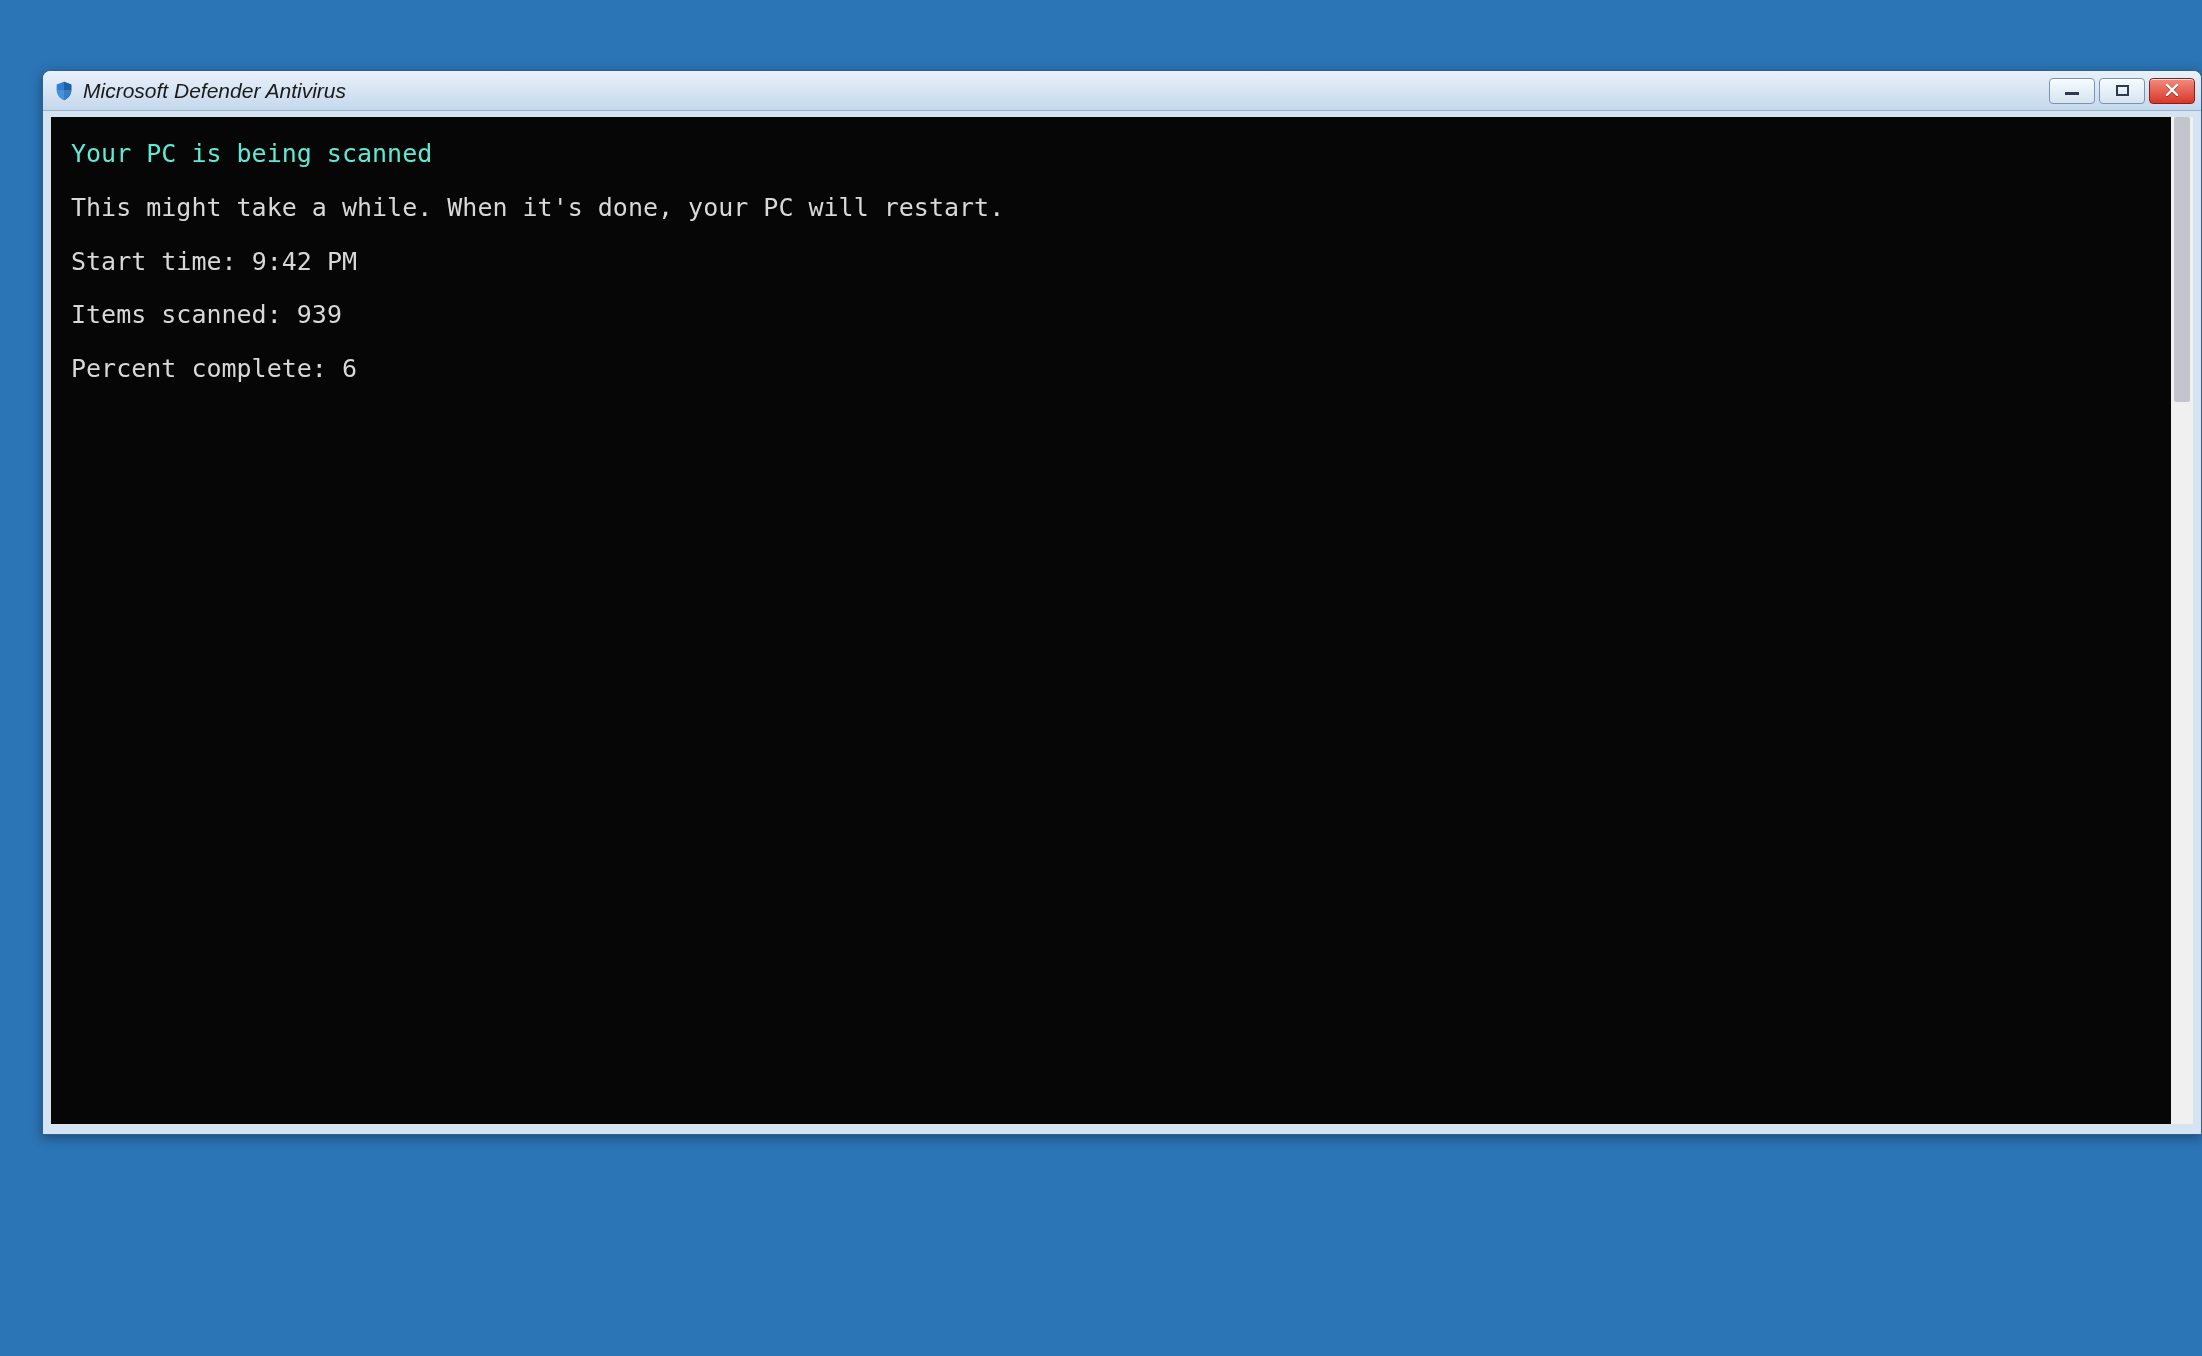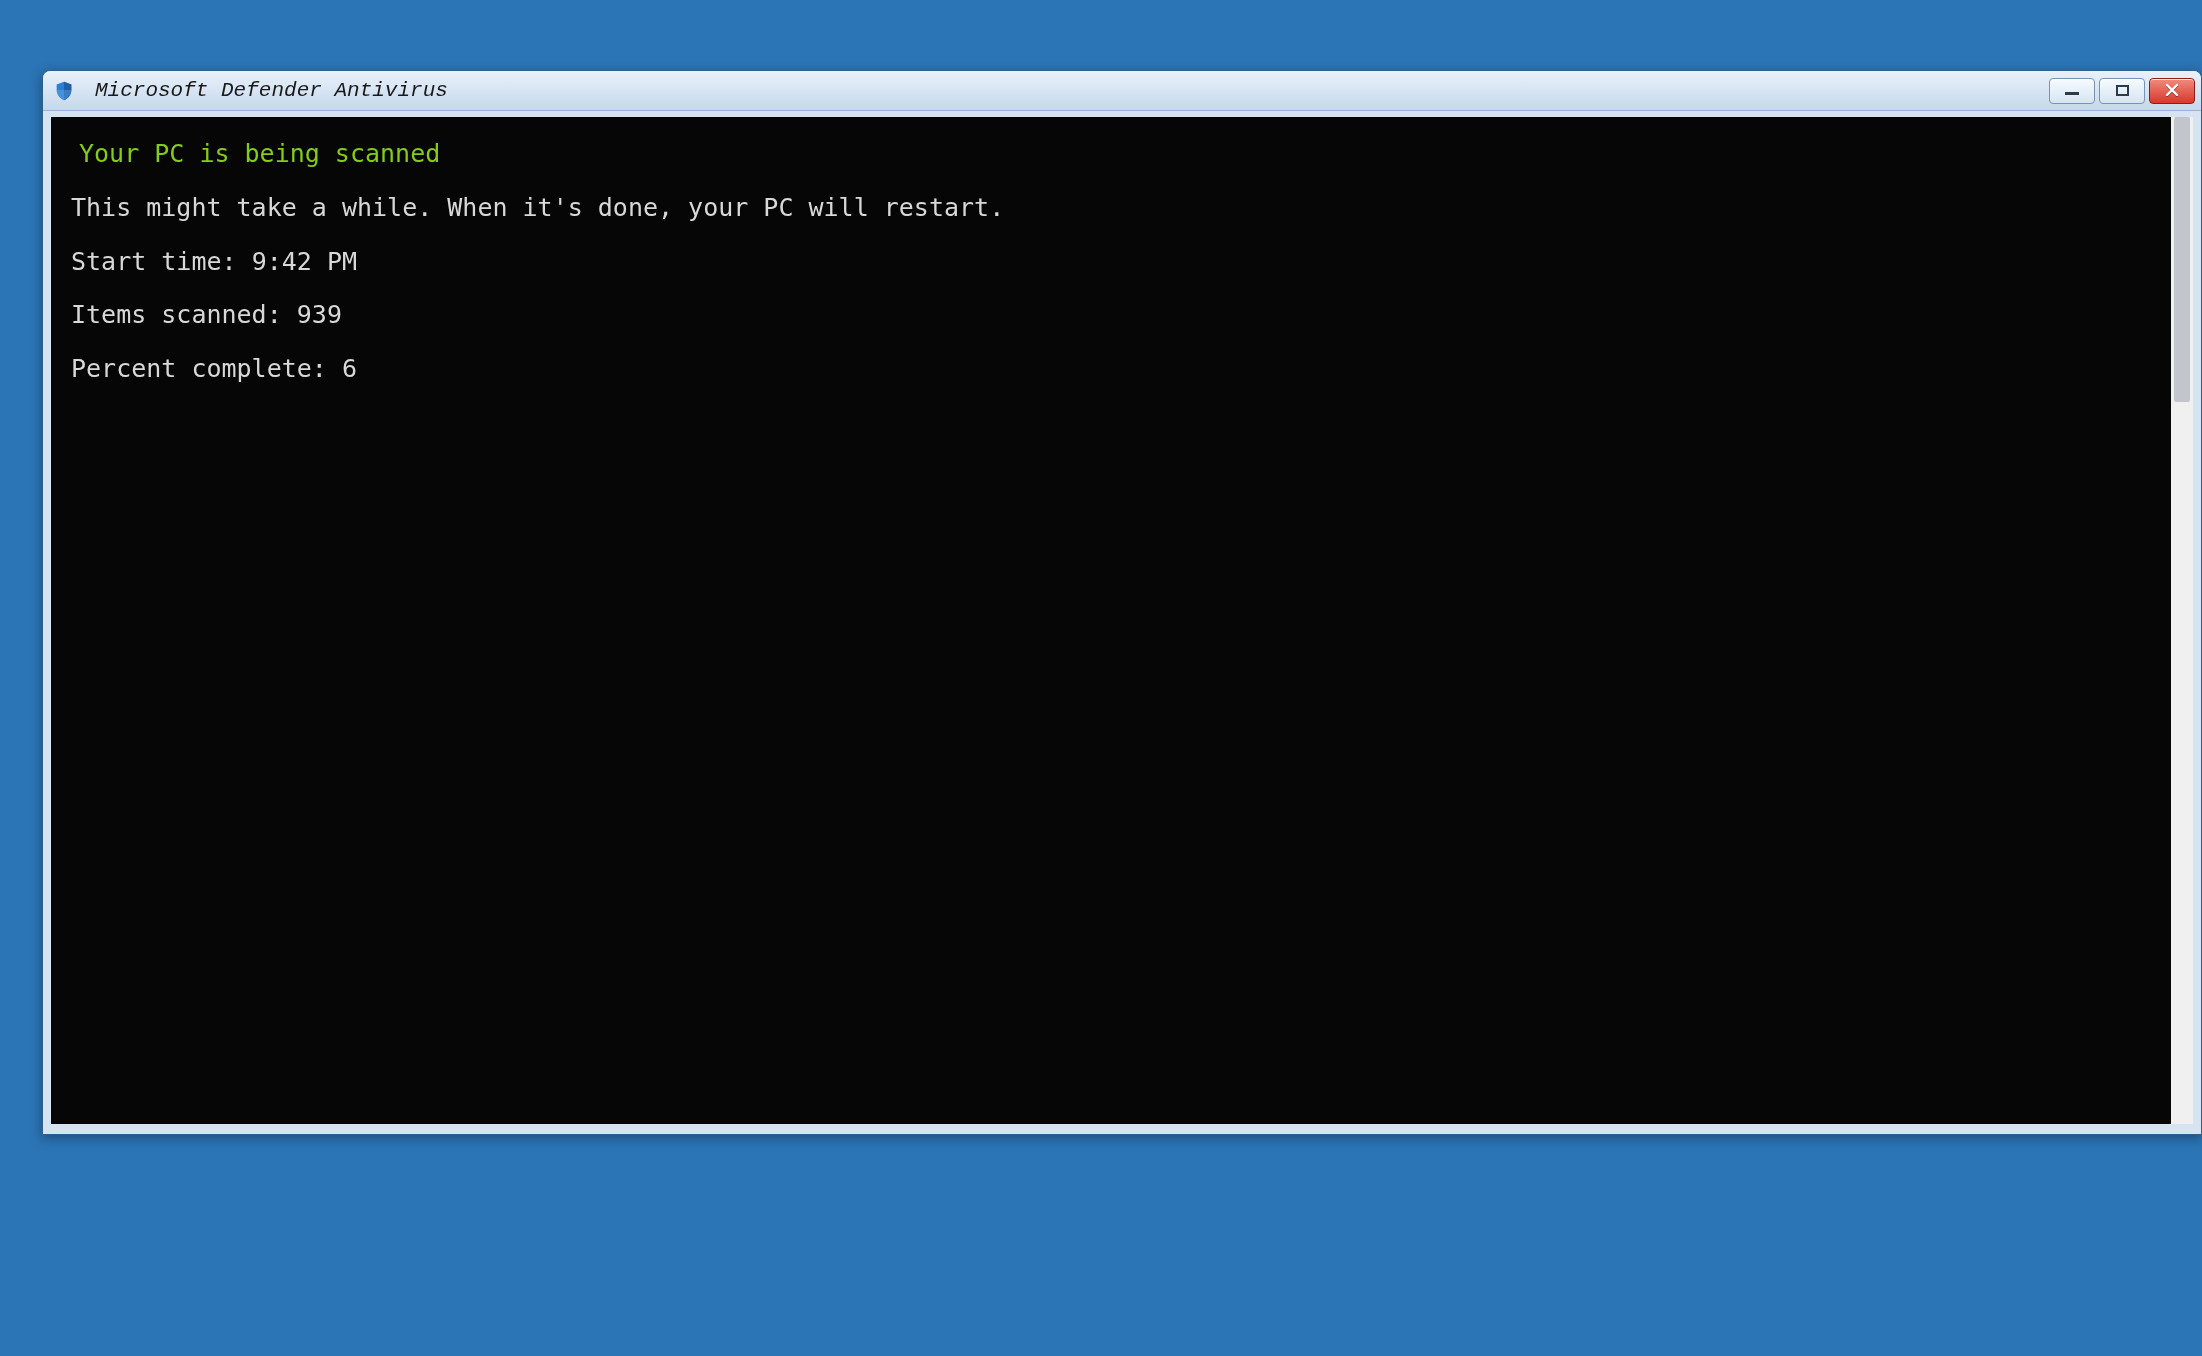--- a/index.html
+++ b/index.html
@@ -25,21 +25,21 @@
     }
     .titlebar {
       height: 40px;
       background: linear-gradient(#e9f1fa, #c5d8ec);
       border-bottom: 1px solid #9ab4d0;
       border-radius: 8px 8px 0 0;
       display: flex;
       align-items: center;
       padding: 0 6px 0 10px;
     }
-    .titlebar-left { display: flex; align-items: center; gap: 20px; flex: 1; min-width: 0; font-family: Liberation Mono, monospace; }
+    .titlebar-left { display: flex; align-items: center; gap: 8px; flex: 1; min-width: 0; }
     .app-icon svg { display: block; }
     .app-title {
       font-style: italic;
       font-size: 21px;
       color: #1a1a1a;
       white-space: nowrap;
     }
     .window-controls { display: flex; gap: 4px; }
     .wc-btn {
       width: 46px;
@@ -88,21 +88,21 @@
       width: 22px;
       background: #fff;
       display: flex;
       flex-direction: column;
     }
     .sb-track { flex:1; background:#f0f0f0; position: relative; }
     .sb-thumb {
       position:absolute; left:3px; right:3px; top:0; height:285px;
       background:#c2c6cc; border-radius:2px;
     }
-    .hl { color: #84cc16; margin-left: 8px; }
+    .hl { color: #5eead4; }
     .line { display:block; }
     .gap { display:block; height: 20px; }
   </style>
 </head>
 <body>
 
 <div class="window">
   <div class="titlebar">
     <div class="titlebar-left">
       <span class="app-icon">

